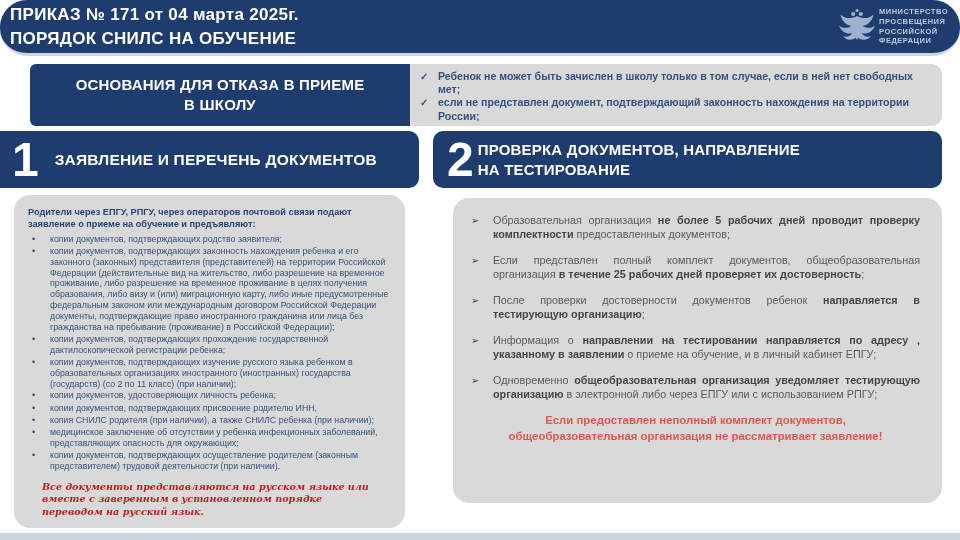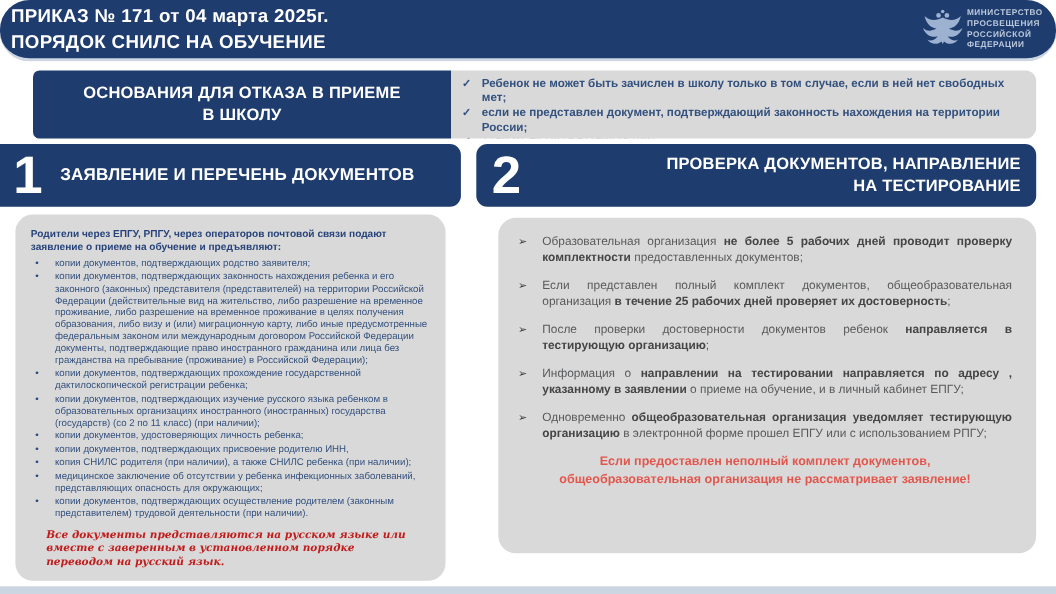--- a/index.html
+++ b/index.html
@@ -41,21 +41,21 @@
 
   
   .step-header{
     background:#1e3c6e;height:57px;display:flex;align-items:center;
     box-sizing:border-box;color:#fff;
   }
   .step1-header{left:0;top:131px;width:419px;border-radius:0 10px 10px 0;padding-left:8px;}
   .step2-header{left:433px;top:131px;width:509px;border-radius:10px;padding-left:10px;}
   .step-num{font-size:48px;font-weight:bold;line-height:1;padding:0 4px;}
   .step1-title{font-size:15.5px;font-weight:bold;letter-spacing:.2px;margin-left:12px;}
-  .step2-title{flex:1;text-align:right;font-size:15px;font-weight:bold;line-height:1.3;letter-spacing:.2px;padding-right:14px;}
+  .step2-title{flex:1;text-align:left;font-size:15px;font-weight:bold;line-height:1.3;letter-spacing:.2px;padding-right:14px;}
 
   
   .left-body{
     left:14px;top:195px;width:391px;height:333px;
     background:#d9d9d9;border-radius:16px;
     box-sizing:border-box;padding:12px 12px 8px 14px;overflow:hidden;
   }
   .left-intro{color:#27437a;font-weight:bold;font-size:9.2px;line-height:1.28;margin-bottom:3px;}
   .doc-bullet{display:grid;grid-template-columns:22px 1fr;color:#33517e;
     font-size:8.8px;line-height:1.24;margin-bottom:1px;}
@@ -198,19 +198,19 @@
       <div class="step2-item">
         <span class="glyph">➢</span>
         <span class="txt"><span>После проверки достоверности документов ребенок </span><span class="b">направляется в тестирующую организацию</span><span>;</span></span>
       </div>
       <div class="step2-item">
         <span class="glyph">➢</span>
         <span class="txt"><span>Информация о </span><span class="b">направлении на тестировании направляется по адресу , указанному в заявлении</span><span> о приеме на обучение, и в личный кабинет ЕПГУ;</span></span>
       </div>
       <div class="step2-item">
         <span class="glyph">➢</span>
-        <span class="txt"><span>Одновременно </span><span class="b">общеобразовательная организация уведомляет тестирующую организацию</span><span> в электронной форме прошел ЕПГУ или с использованием РПГУ;</span></span>
+        <span class="txt"><span>Одновременно </span><span class="b">общеобразовательная организация уведомляет тестирующую организацию</span><span> в электронной либо через ЕПГУ или с использованием РПГУ;</span></span>
       </div>
     </div>
   <div class="right-note">Если предоставлен неполный комплект документов, общеобразовательная организация не рассматривает заявление!</div>
 </div>
 
 <div class="abs bottom-strip"></div>
 
 </body></html>

